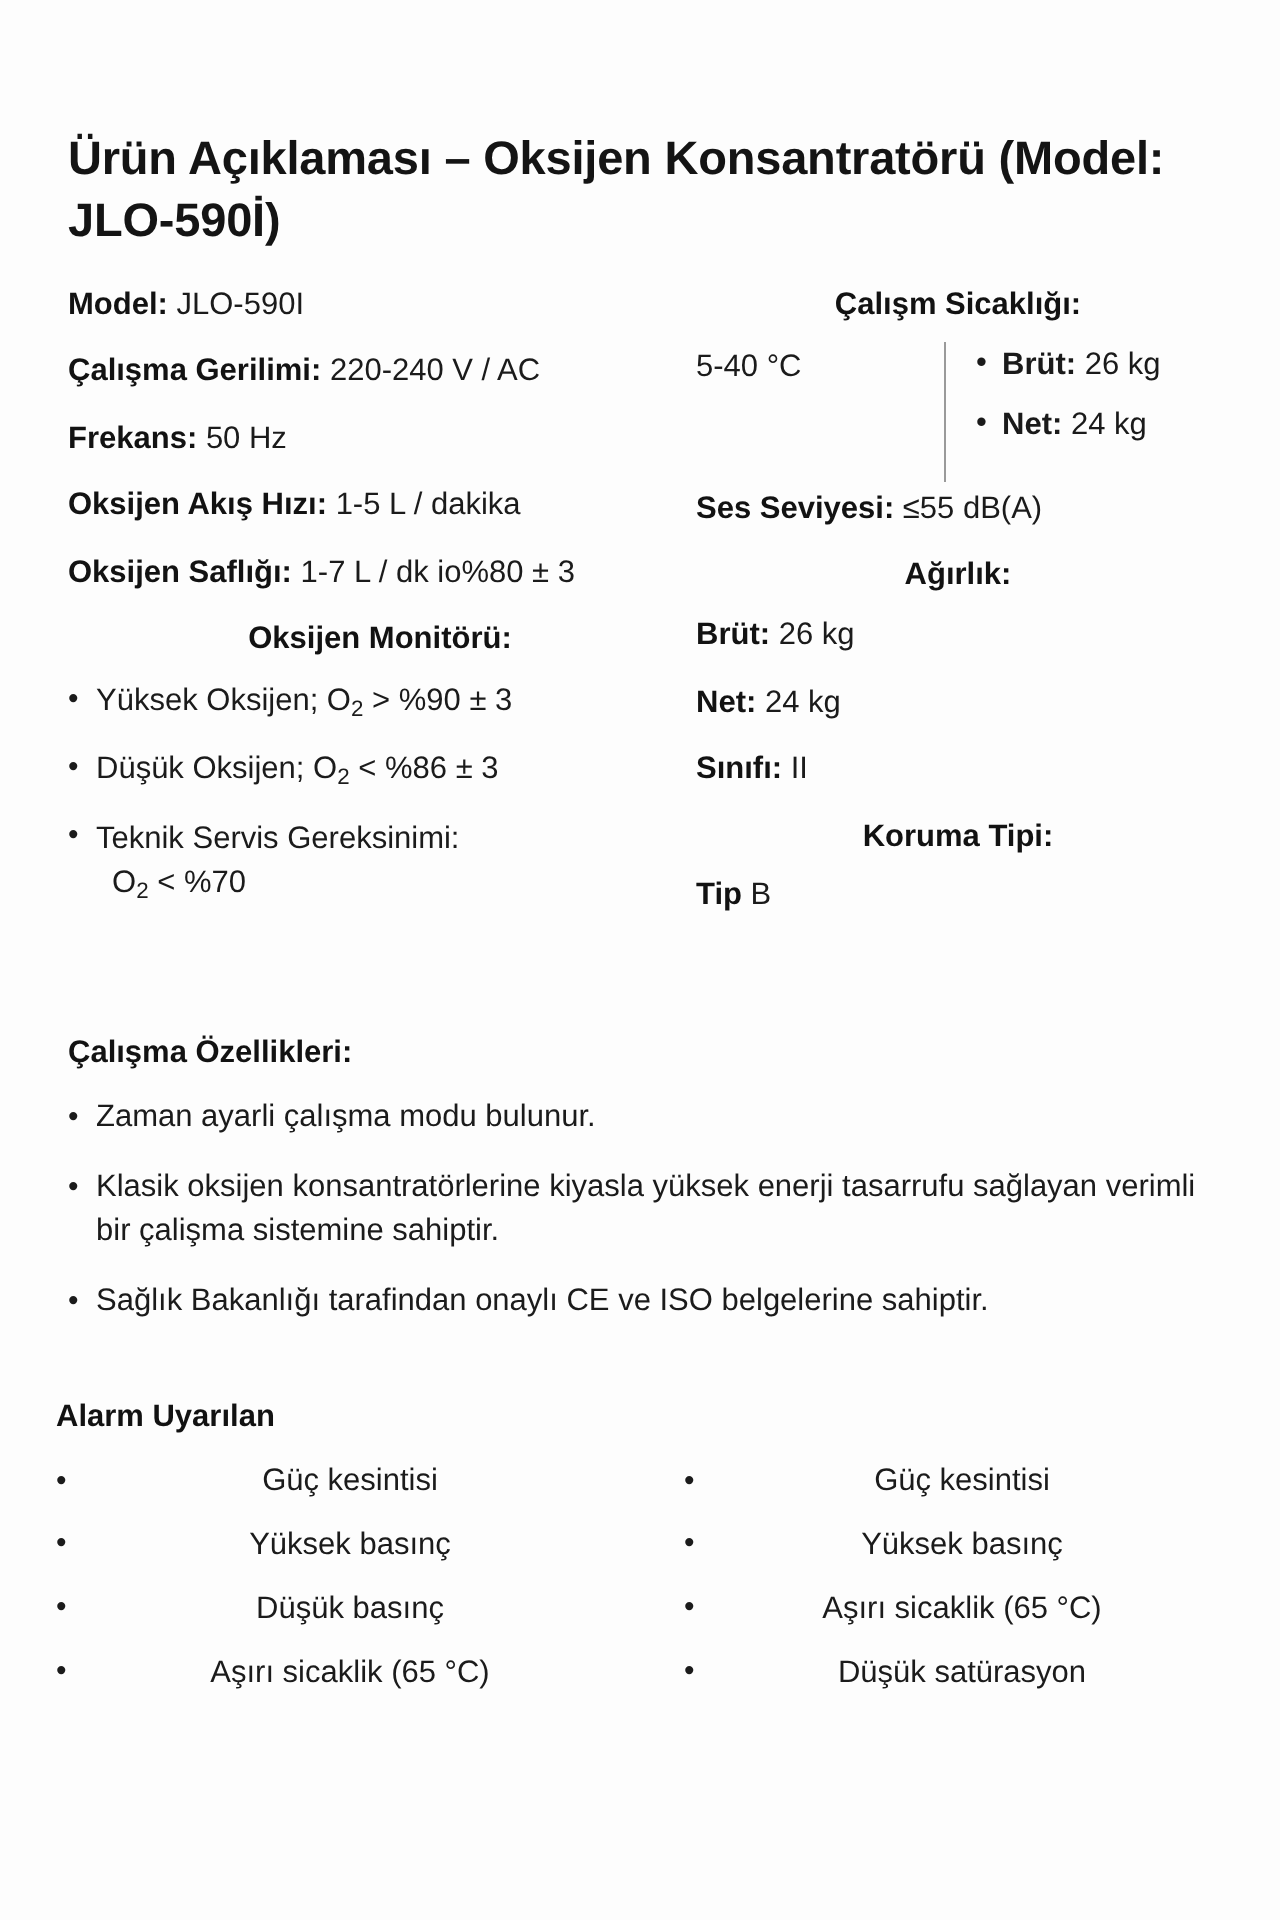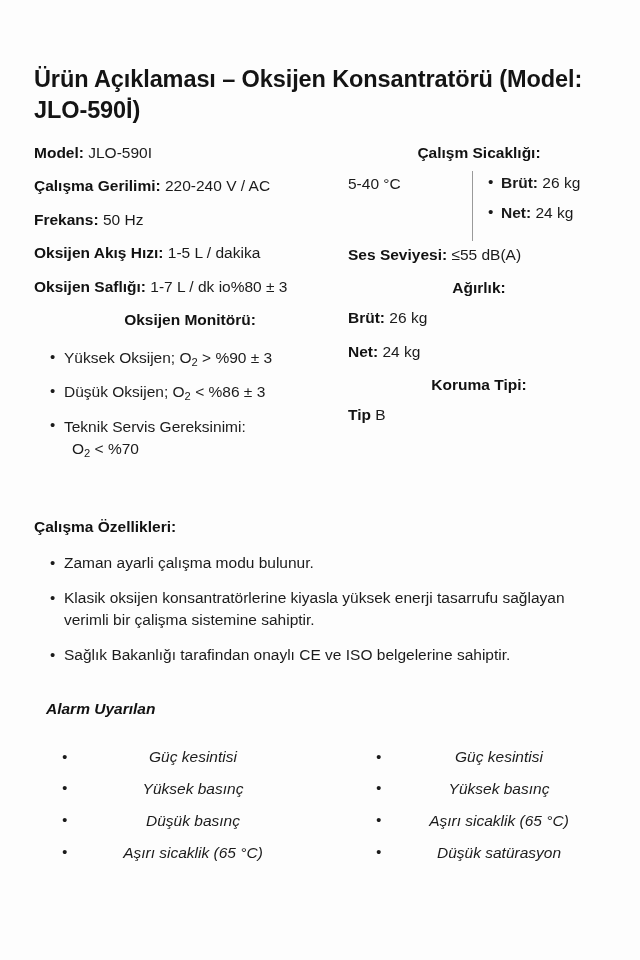--- a/index.html
+++ b/index.html
@@ -80,21 +80,21 @@
     font-size: 15.5px;
     font-weight: bold;
     line-height: 1.35;
     margin-bottom: 9px;
     color: #121212;
     text-align: center;
   }
 
   
   .blist {
-    margin: 16px;
+    margin: 0;
     padding: 0;
     list-style: none;
   }
   .blist li {
     position: relative;
     padding-left: 14px;
     font-size: 15.5px;
     line-height: 1.36;
     margin-bottom: 11px;
     color: #1b1b1b;
@@ -177,24 +177,23 @@
     color: #121212;
   }
   .features .blist li {
     margin-bottom: 13px;
     line-height: 1.42;
   }
 
   
   .alarms {
     position: absolute;
-    left: 46px;
+    left: 28px;
     top: 700px;
     width: 578px;
-    font-style: italic;
   }
   .alarms h3 {
     margin: 0 0 13px 0;
     font-size: 15.5px;
     font-weight: bold;
     color: #121212;
   }
   .alarm-cols {
     position: relative;
     width: 578px;
@@ -282,20 +281,24 @@
       <div class="spec-line">
         <span class="k">Brüt:</span>
         <span class="v">26 kg</span>
       </div>
 
       <div class="spec-line">
         <span class="k">Net:</span>
         <span class="v">24 kg</span>
       </div>
 
+      <div class="spec-line">
+        <span class="k">Sınıfı:</span>
+        <span class="v">II</span>
+      </div>
 
       <div class="spec-head">Koruma Tipi:</div>
 
       <div class="spec-line">
         <span class="k">Tip</span><span class="v"> B</span>
       </div>
     </div>
   </div>
 
   <div class="features">

